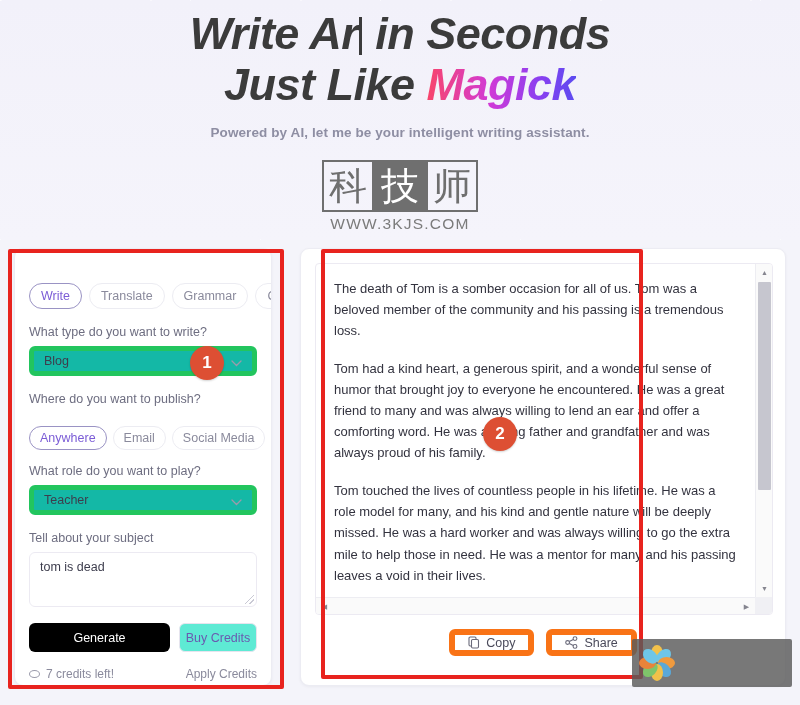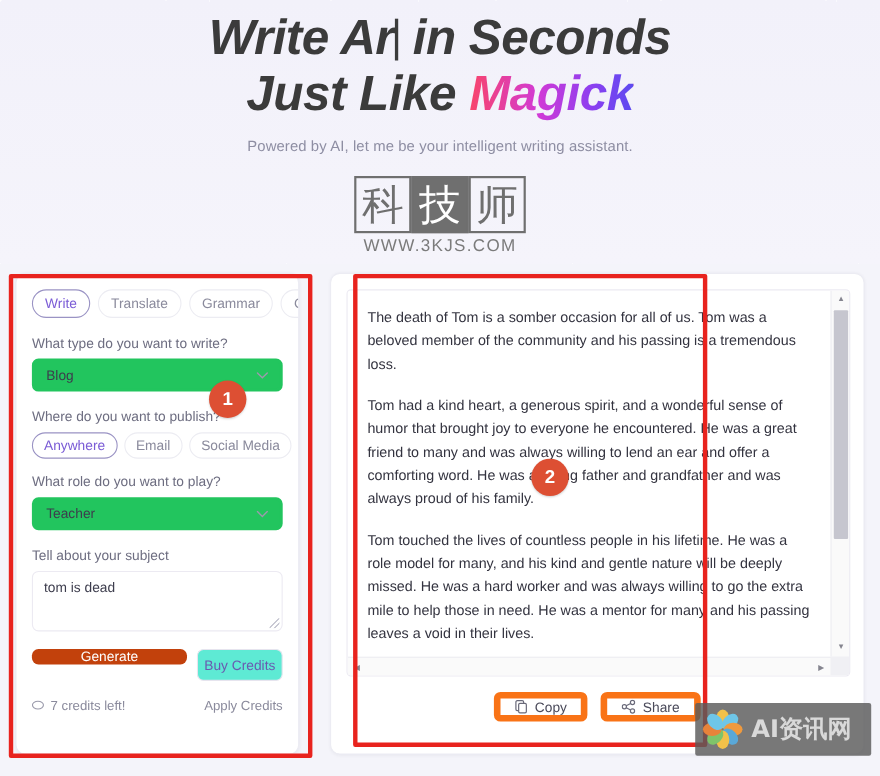--- a/index.html
+++ b/index.html
@@ -30,21 +30,21 @@
   }
   .caret {
     display: inline-block; width: 3px; height: 38px; background: #3b3b3b;
     vertical-align: -6px; margin: 0 1px;
   }
   .magick {
     background: linear-gradient(90deg, #f8456b 0%, #d13ad6 42%, #8b3ff0 75%, #5c4bf0 100%);
     -webkit-background-clip: text; background-clip: text; color: transparent;
   }
   .subtitle {
-    font-size: 13.5px; color: #8e8ea3; margin-top: 14px; letter-spacing: .1px;
+    font-size: 13.5px; color: #8e8ea3; margin-top: 14px; letter-spacing: .1px; font-weight: bold;
   }
   .logo-wrap { margin-top: 20px; display: flex; flex-direction: column; align-items: center; }
   .logo-chars { display: flex; }
   .logo-box {
     width: 52px; height: 52px; border: 2px solid #6f6f6f;
     display: flex; align-items: center; justify-content: center;
     font-family: "DejaVu Sans", sans-serif; font-size: 38px; color: #6f6f6f;
     line-height: 1;
   }
   .logo-box.filled { background: #6f6f6f; color: #fff; border-color: #6f6f6f; }
@@ -68,56 +68,56 @@
   .anno-right2 { left: 321px; top: 249px; width: 322px; height: 430px; }
   .badge {
     position: absolute; width: 34px; height: 34px; border-radius: 50%;
     background: #dd4f33; color: #fff; font-size: 17px; font-weight: bold;
     display: flex; align-items: center; justify-content: center; z-index: 45;
     box-shadow: 0 1px 2px rgba(0,0,0,.18);
   }
   .badge-1 { left: 190px; top: 346px; }
   .badge-2 { left: 483px; top: 417px; }
 
-  .pill-row { display: flex; gap: 7px; margin-bottom: 16px; }
+  .pill-row { display: flex; gap: 7px; margin-bottom: 16px; margin-top: 20px; }
   .pill {
     border: 1px solid #ececf2; border-radius: 20px; padding: 5px 11px;
     font-size: 12.5px; color: #8a8a9c; background: #fff; white-space: nowrap;
   }
   .pill.active { border-color: #9a93c4; color: #7b5cd6; }
   .pill-row.publish { gap: 6px; margin-bottom: 14px; }
   .pill-row.publish .pill { padding: 4px 10px; font-size: 12.5px; }
 
   .field-label { font-size: 12.5px; color: #6d6d80; margin-bottom: 7px; }
   .select {
-    position: relative; border: 3px solid #22c55e; border-radius: 6px;
+    position: relative; border: 5px solid #22c55e; border-radius: 6px;
     height: 30px; display: flex; align-items: center; padding: 0 10px;
-    font-size: 12.5px; color: #3d3d4d; margin-bottom: 16px; background: #22c55e;
+    font-size: 12.5px; color: #3d3d4d; margin-bottom: 16px; background: #14b8a6;
   }
   .chev { position: absolute; right: 10px; top: 9px; color: #9a9aab; }
   .chev svg { display: block; }
   .textarea {
     border: 1px solid #eceaf2; border-radius: 6px; height: 55px;
     padding: 7px 10px; font-size: 12.5px; color: #3d3d4d; margin-bottom: 16px;
     position: relative; background: #fff;
   }
   .resize-grip {
     position: absolute; right: 2px; bottom: 2px; width: 9px; height: 9px;
     background:
       linear-gradient(135deg, transparent 0 45%, #c9c9d4 45% 55%, transparent 55% 100%),
       linear-gradient(135deg, transparent 0 70%, #c9c9d4 70% 80%, transparent 80% 100%);
   }
   .advanced {
     display: flex; align-items: center; justify-content: space-between;
     font-size: 12.5px; color: #6d6d80; padding: 2px 0 0 0; margin-bottom: 16px;
   }
   .btn-row { display: flex; gap: 9px; margin-bottom: 15px; }
   .btn-generate {
-    flex: 1; background: #c2410c; color: #fff; border-radius: 6px;
-    height: 14px; display: flex; align-items: center; justify-content: center;
+    flex: 1; background: #000000; color: #fff; border-radius: 6px;
+    height: 29px; display: flex; align-items: center; justify-content: center;
     font-size: 12.5px;
   }
   .btn-buy {
     width: 78px; border: 1px solid #e6e4ee; border-radius: 6px; color: #6a5ab0;
     height: 29px; display: flex; align-items: center; justify-content: center;
     font-size: 12.5px; background: #5eead4;
   }
   .credits-row {
     display: flex; align-items: flex-end; justify-content: space-between;
     font-size: 12px; color: #8a8a9c;
@@ -328,14 +328,13 @@
   <div class="flower">
     <span class="petal" style="transform: rotate(0deg); background:#f2c14a;"></span>
     <span class="petal" style="transform: rotate(45deg); background:#6ec6e8;"></span>
     <span class="petal" style="transform: rotate(90deg); background:#f09a3e;"></span>
     <span class="petal" style="transform: rotate(135deg); background:#5aa8d8;"></span>
     <span class="petal" style="transform: rotate(180deg); background:#f2c14a;"></span>
     <span class="petal" style="transform: rotate(225deg); background:#7fc46a;"></span>
     <span class="petal" style="transform: rotate(270deg); background:#e8833a;"></span>
     <span class="petal" style="transform: rotate(315deg); background:#6ec6e8;"></span>
   </div>
-  <div class="wm-text">AI资讯网</div>
 </div>
 
 </body></html>

